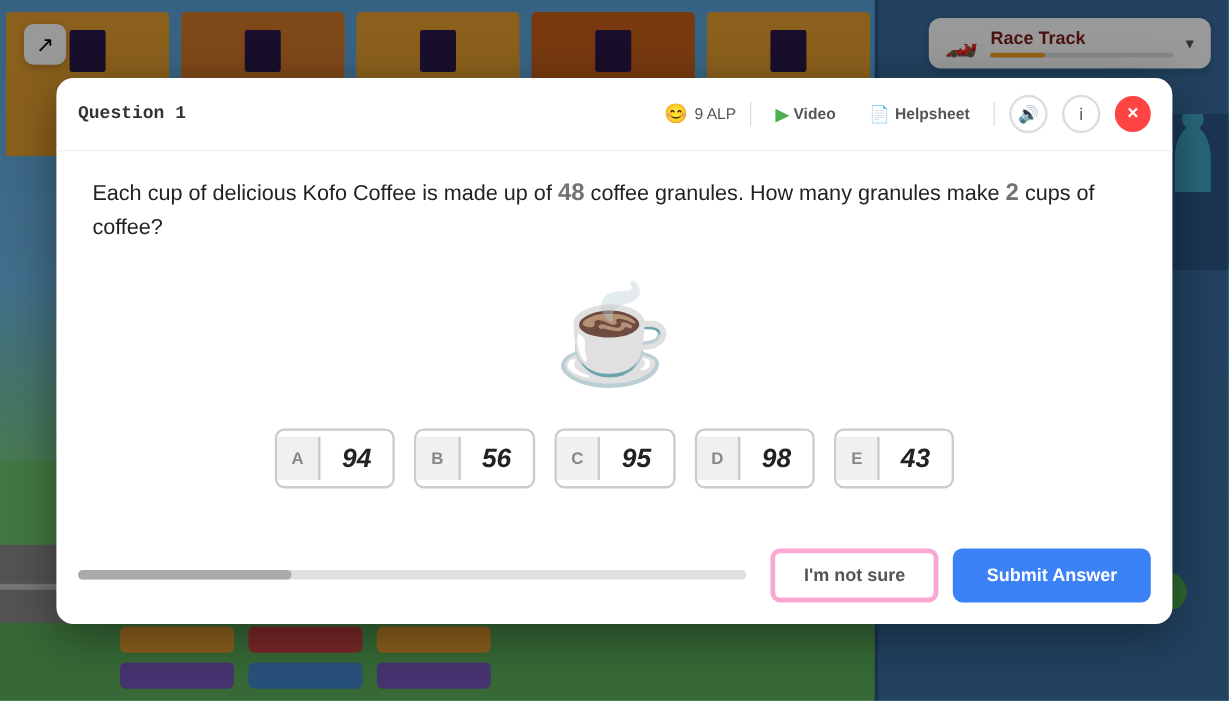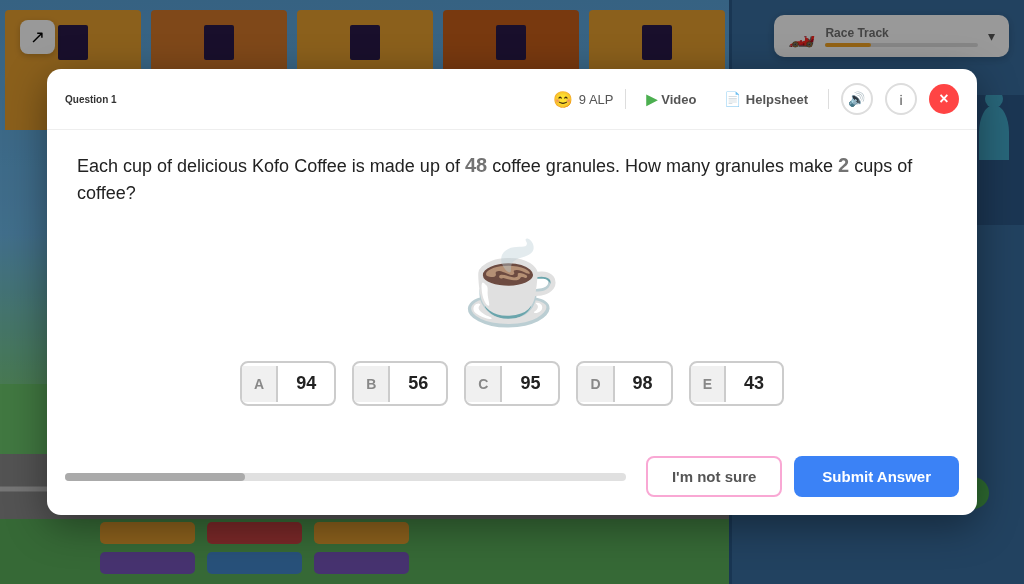--- a/index.html
+++ b/index.html
@@ -83,23 +83,23 @@
       box-shadow: 0 2px 8px rgba(0,0,0,0.2);
       width: 235px;
     }
     .race-icon {
       font-size: 22px;
     }
     .race-title-container {
       flex: 1;
     }
     .race-title {
-      font-size: 12px;
+      font-size: 15px;
       font-weight: bold;
-      color: #737373;
+      color: #7f1d1d;
     }
     .race-progress-bar {
       height: 4px;
       background: #e0e0e0;
       border-radius: 2px;
       margin-top: 3px;
       width: 100%;
     }
     .race-progress-fill {
       height: 100%;
@@ -230,24 +230,25 @@
 
     .modal-header {
       display: flex;
       align-items: center;
       padding: 14px 18px;
       border-bottom: 1px solid #eee;
       gap: 12px;
     }
 
     .question-label {
-      font-size: 10px;
+      font-size: 15px;
       font-weight: 700;
       color: #333;
       flex: 1;
+      font-family: Liberation Mono, monospace;
     }
 
     .alp-badge {
       display: flex;
       align-items: center;
       gap: 5px;
       font-size: 13px;
       color: #555;
     }
     .alp-emoji {
@@ -348,23 +349,24 @@
       padding: 10px 12px;
       background: #f0f0f0;
       color: #888;
       font-size: 14px;
       font-weight: 700;
       border-right: 2px solid #ccc;
     }
 
     .option-value {
       padding: 10px 18px;
-      font-size: 18px;
+      font-size: 22px;
       font-weight: 800;
       color: #222;
+      font-style: italic;
     }
 
     .modal-footer {
       display: flex;
       align-items: center;
       justify-content: space-between;
       padding: 10px 18px 18px;
     }
 
     .progress-bar-container {
@@ -382,21 +384,21 @@
     }
 
     .footer-buttons {
       display: flex;
       gap: 12px;
     }
 
     .not-sure-btn {
       padding: 10px 24px;
       background: white;
-      border: 2px solid #f9a8d4;
+      border: 4px solid #f9a8d4;
       border-radius: 8px;
       font-size: 15px;
       font-weight: 600;
       color: #555;
       cursor: pointer;
     }
 
     .submit-btn {
       padding: 10px 28px;
       background: #3b82f6;

